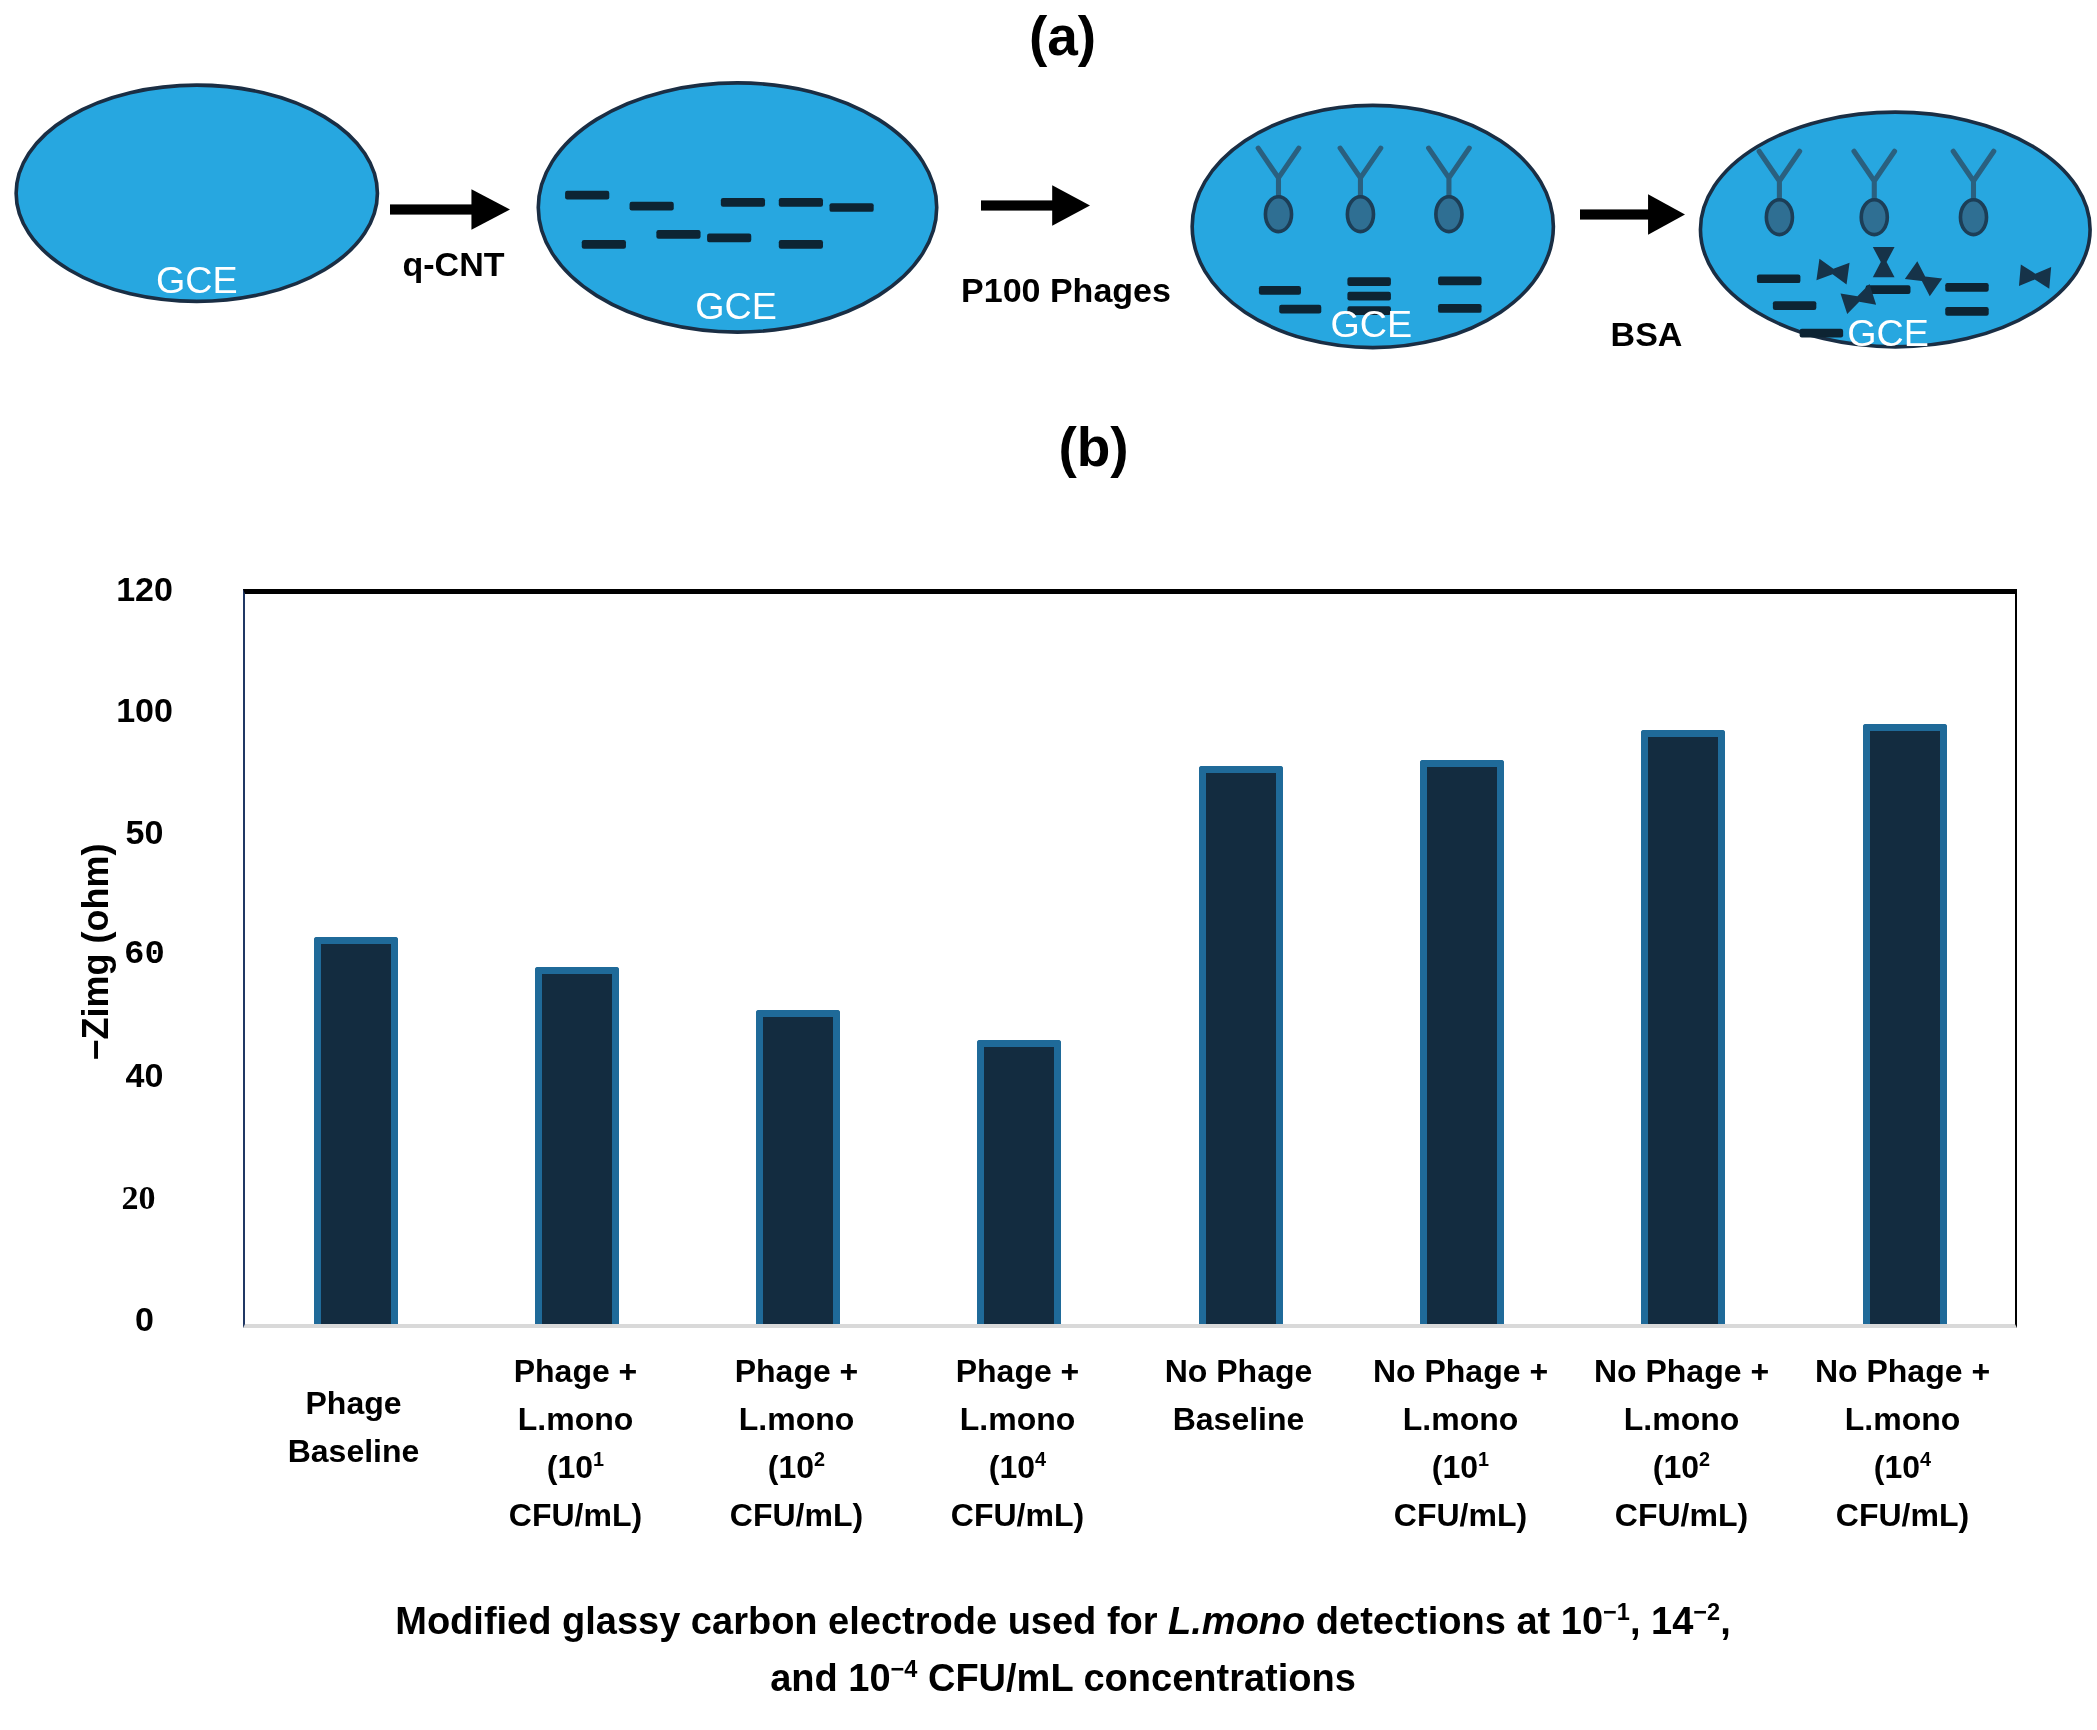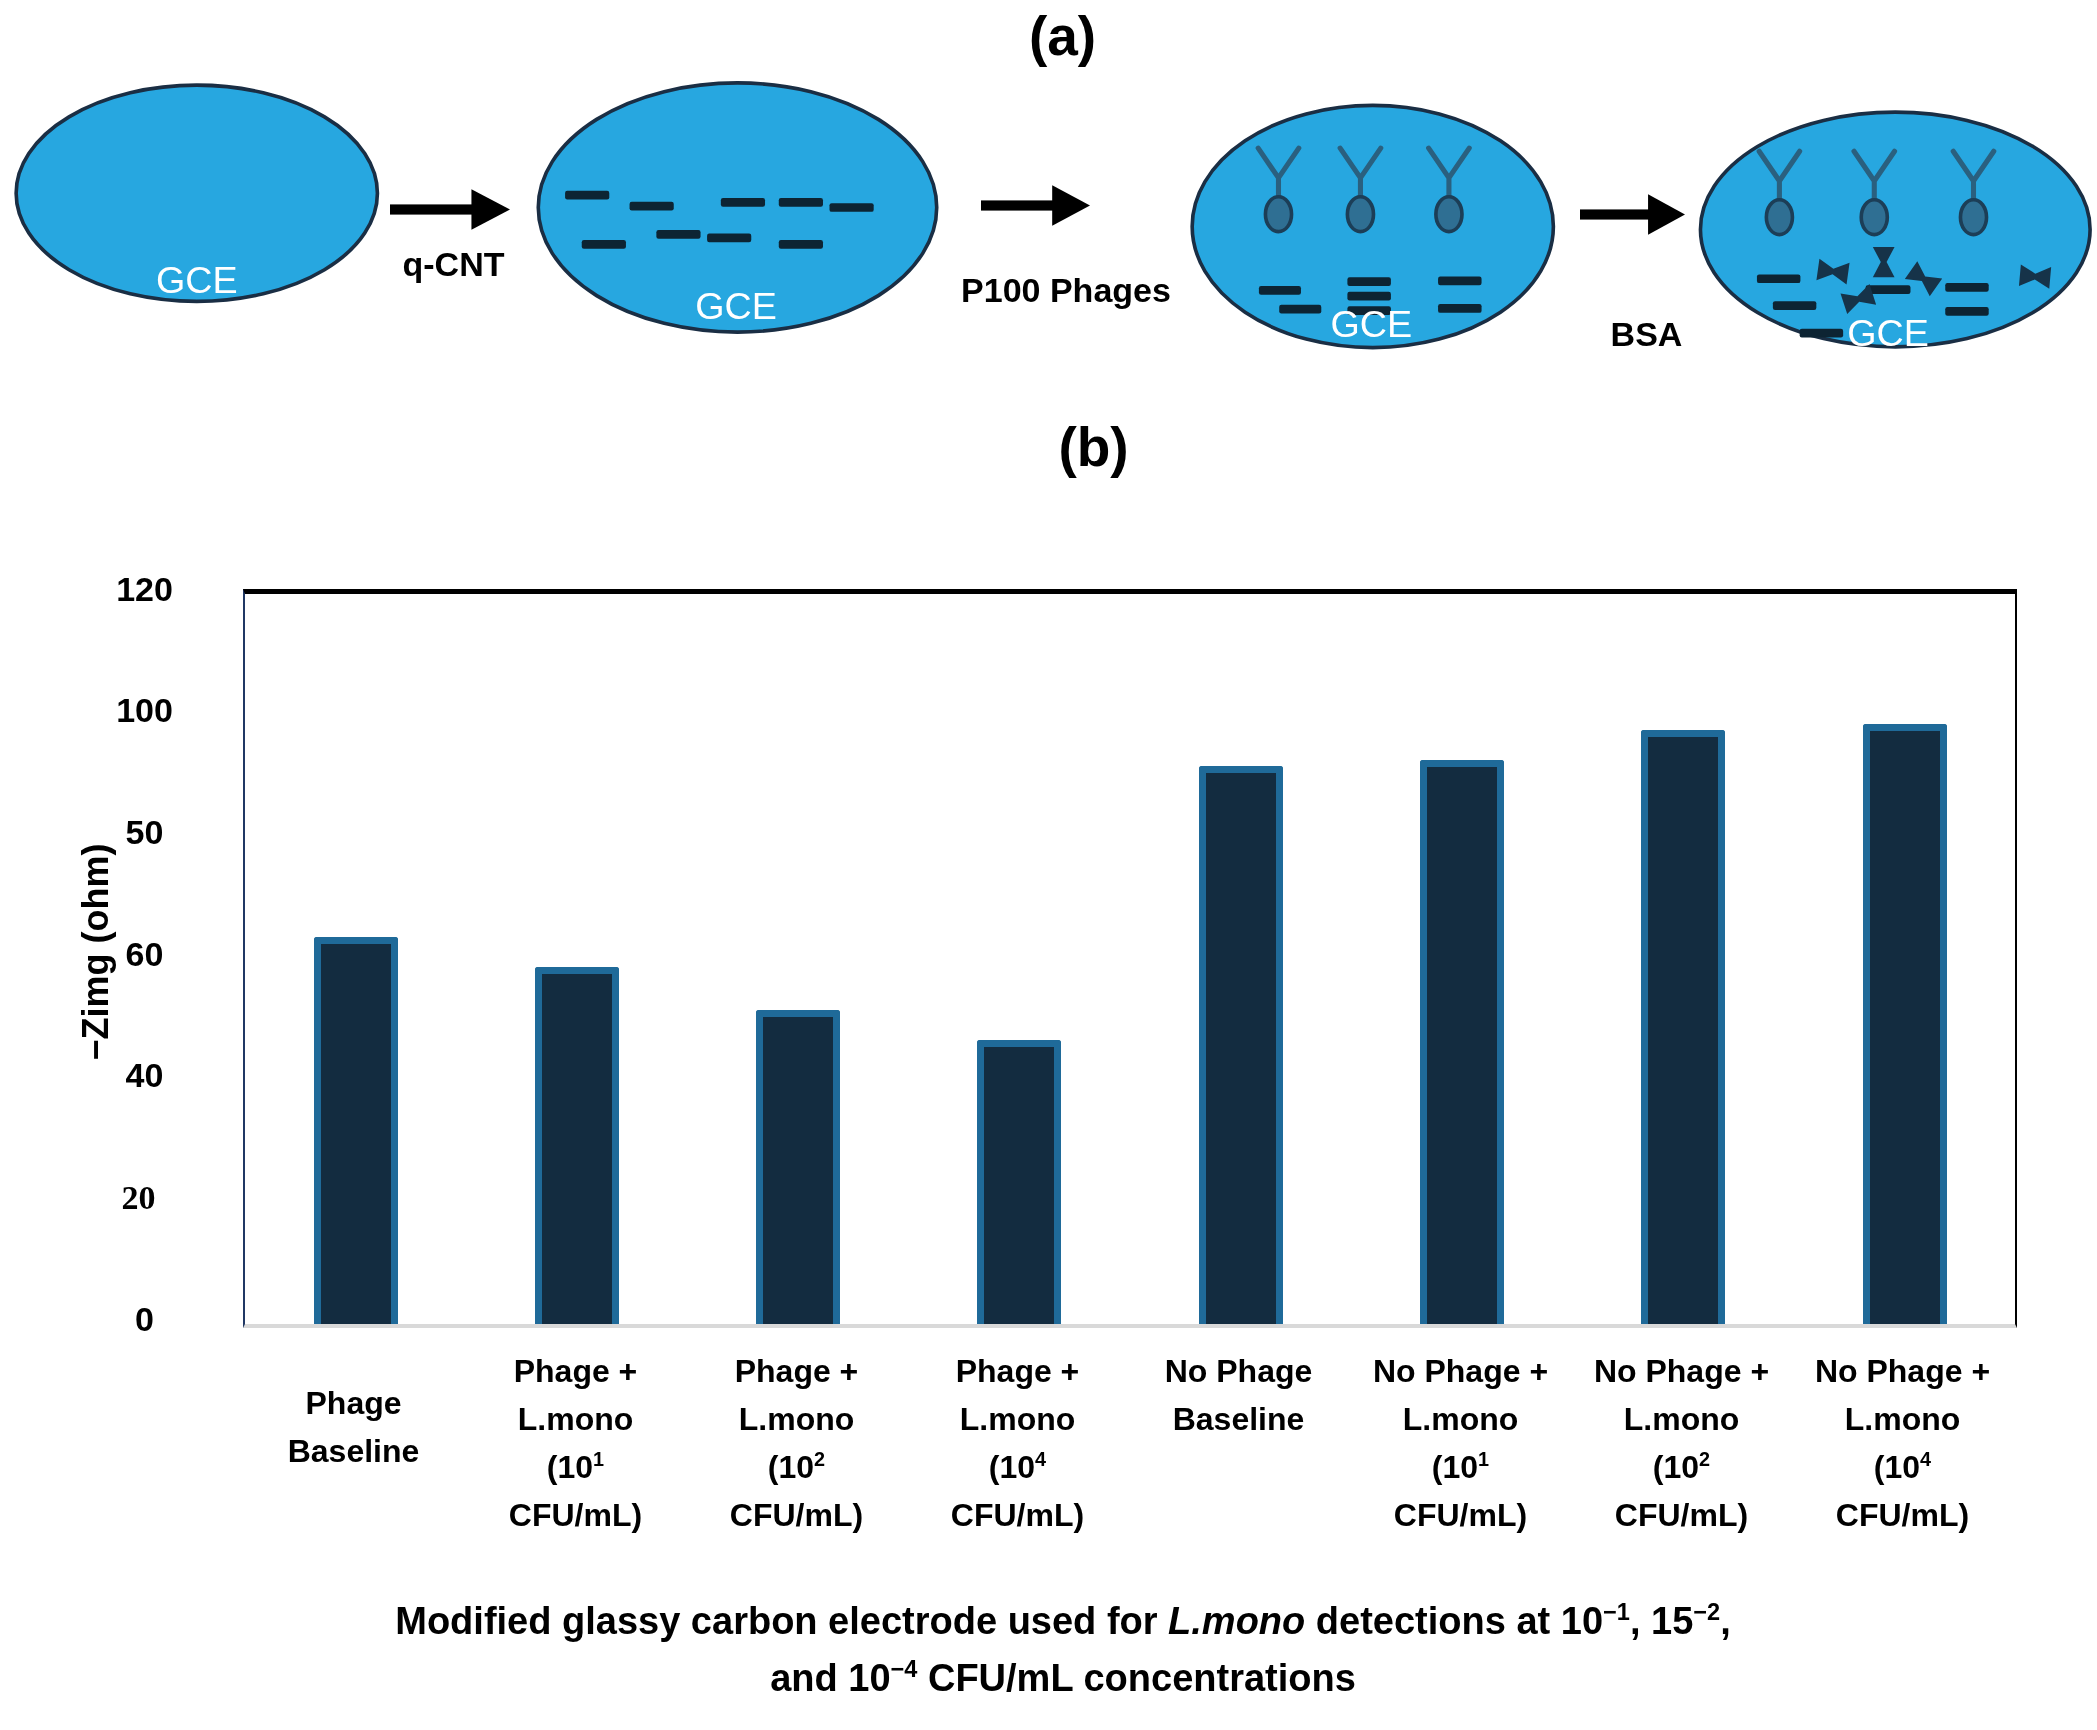--- a/index.html
+++ b/index.html
@@ -153,21 +153,21 @@
       <div class="bar" style="left: 732px; height: 37.9167%; background: rgb(19, 44, 64); border-color: rgb(31, 106, 153);"></div>
       <div class="bar" style="left: 954px; height: 75.4167%; background: rgb(19, 44, 64); border-color: rgb(31, 106, 153);"></div>
       <div class="bar" style="left: 1175px; height: 76.25%; background: rgb(19, 44, 64); border-color: rgb(31, 106, 153);"></div>
       <div class="bar" style="left: 1396px; height: 80.4167%; background: rgb(19, 44, 64); border-color: rgb(31, 106, 153);"></div>
       <div class="bar" style="left: 1618px; height: 81.25%; background: rgb(19, 44, 64); border-color: rgb(31, 106, 153);"></div>
     </div>
   <div id="yticks">
       <div class="ytick abs" style="left: 83px; top: 1302px;">0</div>
       <div class="ytick abs" style="left: 77px; top: 1180px; font-family: Liberation Serif, serif;">20</div>
       <div class="ytick abs" style="left: 83px; top: 1058px;">40</div>
-      <div class="ytick abs" style="left: 83px; top: 937px;">60</div>
+      <div class="ytick abs" style="left: 83px; top: 937px; font-family: Liberation Mono, monospace;">60</div>
       <div class="ytick abs" style="left: 83px; top: 815px;">50</div>
       <div class="ytick abs" style="left: 83px; top: 693px;">100</div>
       <div class="ytick abs" style="left: 83px; top: 572px;">120</div>
     </div>
   <div id="xlabels">
       <div class="xlabel abs" style="left: 241px; top: 1347px; margin-top: 32px;">
         <div><span>Phage</span></div>
         <div><span>Baseline</span></div>
       </div>
       <div class="xlabel abs" style="left: 463px; top: 1347px;">
@@ -205,16 +205,16 @@
         <div><span>CFU/mL)</span></div>
       </div>
       <div class="xlabel abs" style="left: 1790px; top: 1347px;">
         <div><span>No Phage +</span></div>
         <div><span>L.mono</span></div>
         <div><span>(10</span><sup>4</sup></div>
         <div><span>CFU/mL)</span></div>
       </div>
     </div>
 
-  <div class="caption" id="caption"><span>Modified glassy carbon electrode used for </span><span class="it">L.mono</span><span> detections at 10</span><sup>−1</sup><span>, 15</span><sup>−2</sup><span>,</span><br><span>and 10</span><sup>−4</sup><span> CFU/mL concentrations</span></div>
+  <div class="caption" id="caption"><span>Modified glassy carbon electrode used for </span><span class="it">L.mono</span><span> detections at 10</span><sup>−1</sup><span>, 14</span><sup>−2</sup><span>,</span><br><span>and 10</span><sup>−4</sup><span> CFU/mL concentrations</span></div>
 
 </div>
 
 
 </body></html>

